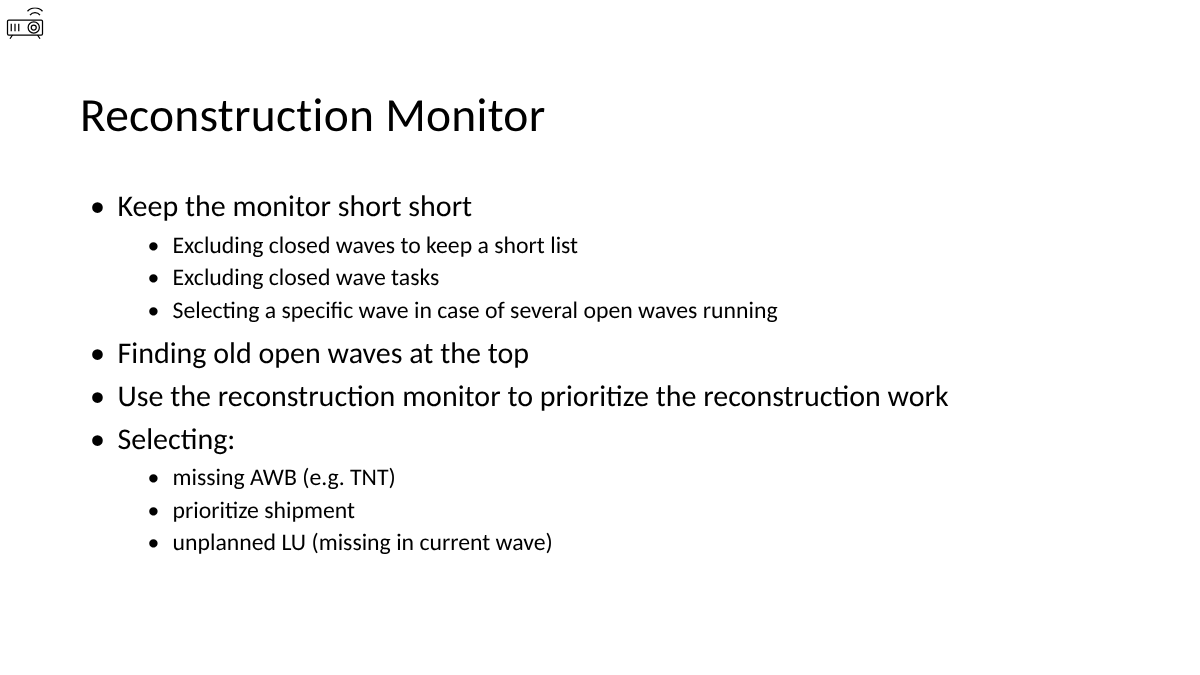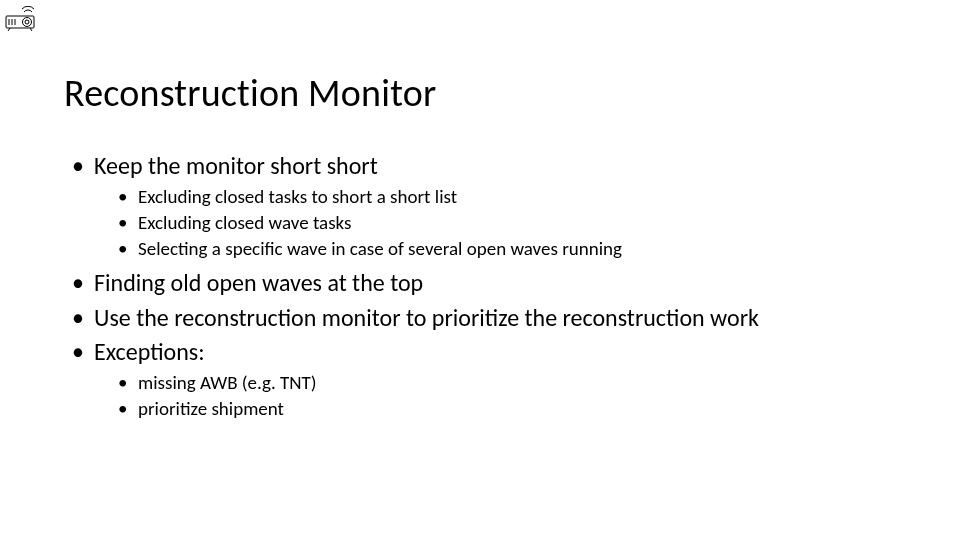--- a/index.html
+++ b/index.html
@@ -100,34 +100,35 @@
     </svg>
   </div>
 
   <div class="title">Reconstruction Monitor</div>
 
   <div class="content">
     <ul class="lvl1">
       <li>
         <span>Keep the monitor short short</span>
         <ul class="lvl2">
-          <li><span>Excluding closed tasks to short a short list</span></li>
+          <li><span>Excluding closed waves to keep a short list</span></li>
           <li><span>Excluding closed wave tasks</span></li>
           <li><span>Selecting a specific wave in case of several open waves running</span></li>
         </ul>
       </li>
       <li>
         <span>Finding old open waves at the top</span>
       </li>
       <li>
         <span>Use the reconstruction monitor to prioritize the reconstruction work</span>
       </li>
       <li>
-        <span>Exceptions:</span>
+        <span>Selecting:</span>
         <ul class="lvl2">
           <li><span>missing AWB (e.g. TNT)</span></li>
           <li><span>prioritize shipment</span></li>
+          <li><span>unplanned LU (missing in current wave)</span></li>
         </ul>
       </li>
     </ul>
   </div>
 
 </div>
 
 </body></html>

